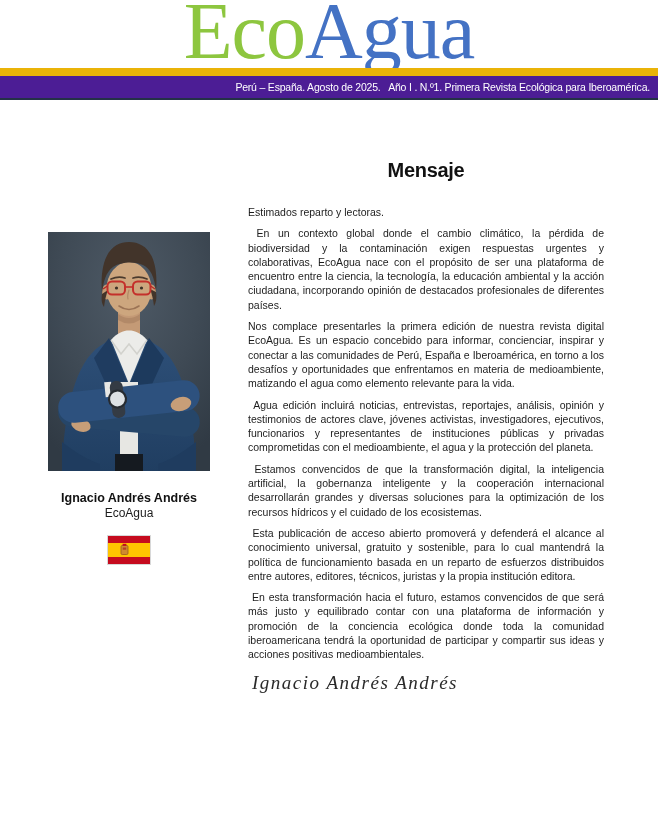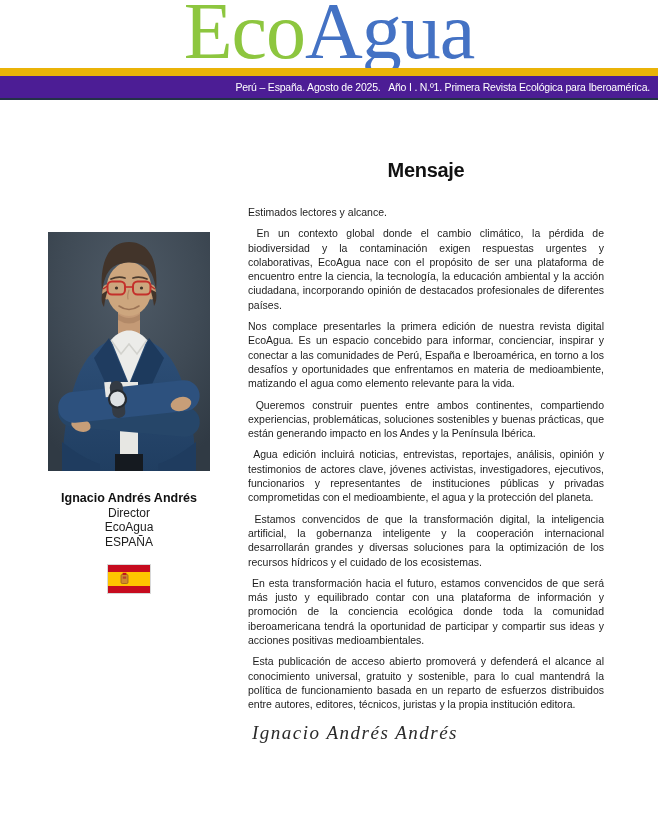--- a/index.html
+++ b/index.html
@@ -108,45 +108,42 @@
           <rect x="57" y="150" width="7" height="15" fill="#e8e8e5" transform="rotate(-6 60 158)"></rect>
           <rect x="63" y="149" width="13" height="37" rx="6" fill="#343b44" transform="rotate(-6 69 167)"></rect>
           <circle cx="69.5" cy="167" r="8.5" fill="#dde1e4" stroke="#262b31" stroke-width="2.2" transform="rotate(-6 69.5 167)"></circle>
         </g>
         <rect x="67" y="222" width="28" height="17" fill="#151a20"></rect>
         <path d="M14,239 L14,210 C30,222 40,228 52,232 L52,239 Z" fill="#1f3c5f"></path>
         <path d="M148,239 L148,210 C132,222 122,228 110,232 L110,239 Z" fill="#1f3c5f"></path>
       </svg>
     </div>
     <div class="author-name">Ignacio Andrés Andrés</div>
-    <div class="author-line">Director</div>
     <div class="author-line">EcoAgua</div>
-    <div class="author-line">ESPAÑA</div>
     <div class="flag-wrap">
       <svg viewBox="0 0 42 28" width="42" height="28">
         <rect x="0" y="0" width="42" height="7" fill="#C60B1E"></rect>
         <rect x="0" y="7" width="42" height="14" fill="#FFC400"></rect>
         <rect x="0" y="21" width="42" height="7" fill="#C60B1E"></rect>
         <g>
           <rect x="13" y="9.5" width="7" height="9" rx="1.2" fill="#d08a2e" stroke="#9a5b1f" stroke-width="0.8"></rect>
           <rect x="14.6" y="7.8" width="3.8" height="2" fill="#C60B1E"></rect>
           <rect x="14.8" y="11.5" width="3.4" height="2.2" fill="#b8402a"></rect>
         </g>
       </svg>
     </div>
   </aside>
 
   <main class="message">
     <h2 class="title">Mensaje</h2>
     <div id="paragraphs" class="paragraphs">
-        <p class="para">Estimados lectores y alcance.</p>
+        <p class="para">Estimados reparto y lectoras.</p>
         <p class="para"> En un contexto global donde el cambio climático, la pérdida de biodiversidad y la contaminación exigen respuestas urgentes y colaborativas, EcoAgua nace con el propósito de ser una plataforma de encuentro entre la ciencia, la tecnología, la educación ambiental y la acción ciudadana, incorporando opinión de destacados profesionales de diferentes países.</p>
         <p class="para">Nos complace presentarles la primera edición de nuestra revista digital EcoAgua. Es un espacio concebido para informar, concienciar, inspirar y conectar a las comunidades de Perú, España e Iberoamérica, en torno a los desafíos y oportunidades que enfrentamos en materia de medioambiente, matizando el agua como elemento relevante para la vida.</p>
-        <p class="para"> Queremos construir puentes entre ambos continentes, compartiendo experiencias, problemáticas, soluciones sostenibles y buenas prácticas, que están generando impacto en los Andes y la Península Ibérica.</p>
         <p class="para"> Agua edición incluirá noticias, entrevistas, reportajes, análisis, opinión y testimonios de actores clave, jóvenes activistas, investigadores, ejecutivos, funcionarios y representantes de instituciones públicas y privadas comprometidas con el medioambiente, el agua y la protección del planeta.</p>
         <p class="para"> Estamos convencidos de que la transformación digital, la inteligencia artificial, la gobernanza inteligente y la cooperación internacional desarrollarán grandes y diversas soluciones para la optimización de los recursos hídricos y el cuidado de los ecosistemas.</p>
+        <p class="para"> Esta publicación de acceso abierto promoverá y defenderá el alcance al conocimiento universal, gratuito y sostenible, para lo cual mantendrá la política de funcionamiento basada en un reparto de esfuerzos distribuidos entre autores, editores, técnicos, juristas y la propia institución editora.</p>
         <p class="para"> En esta transformación hacia el futuro, estamos convencidos de que será más justo y equilibrado contar con una plataforma de información y promoción de la conciencia ecológica donde toda la comunidad iberoamericana tendrá la oportunidad de participar y compartir sus ideas y acciones positivas medioambientales.</p>
-        <p class="para"> Esta publicación de acceso abierto promoverá y defenderá el alcance al conocimiento universal, gratuito y sostenible, para lo cual mantendrá la política de funcionamiento basada en un reparto de esfuerzos distribuidos entre autores, editores, técnicos, juristas y la propia institución editora.</p>
       </div>
     <div class="signature">Ignacio Andrés Andrés</div>
   </main>
 
 </div>
 
 </body></html>

